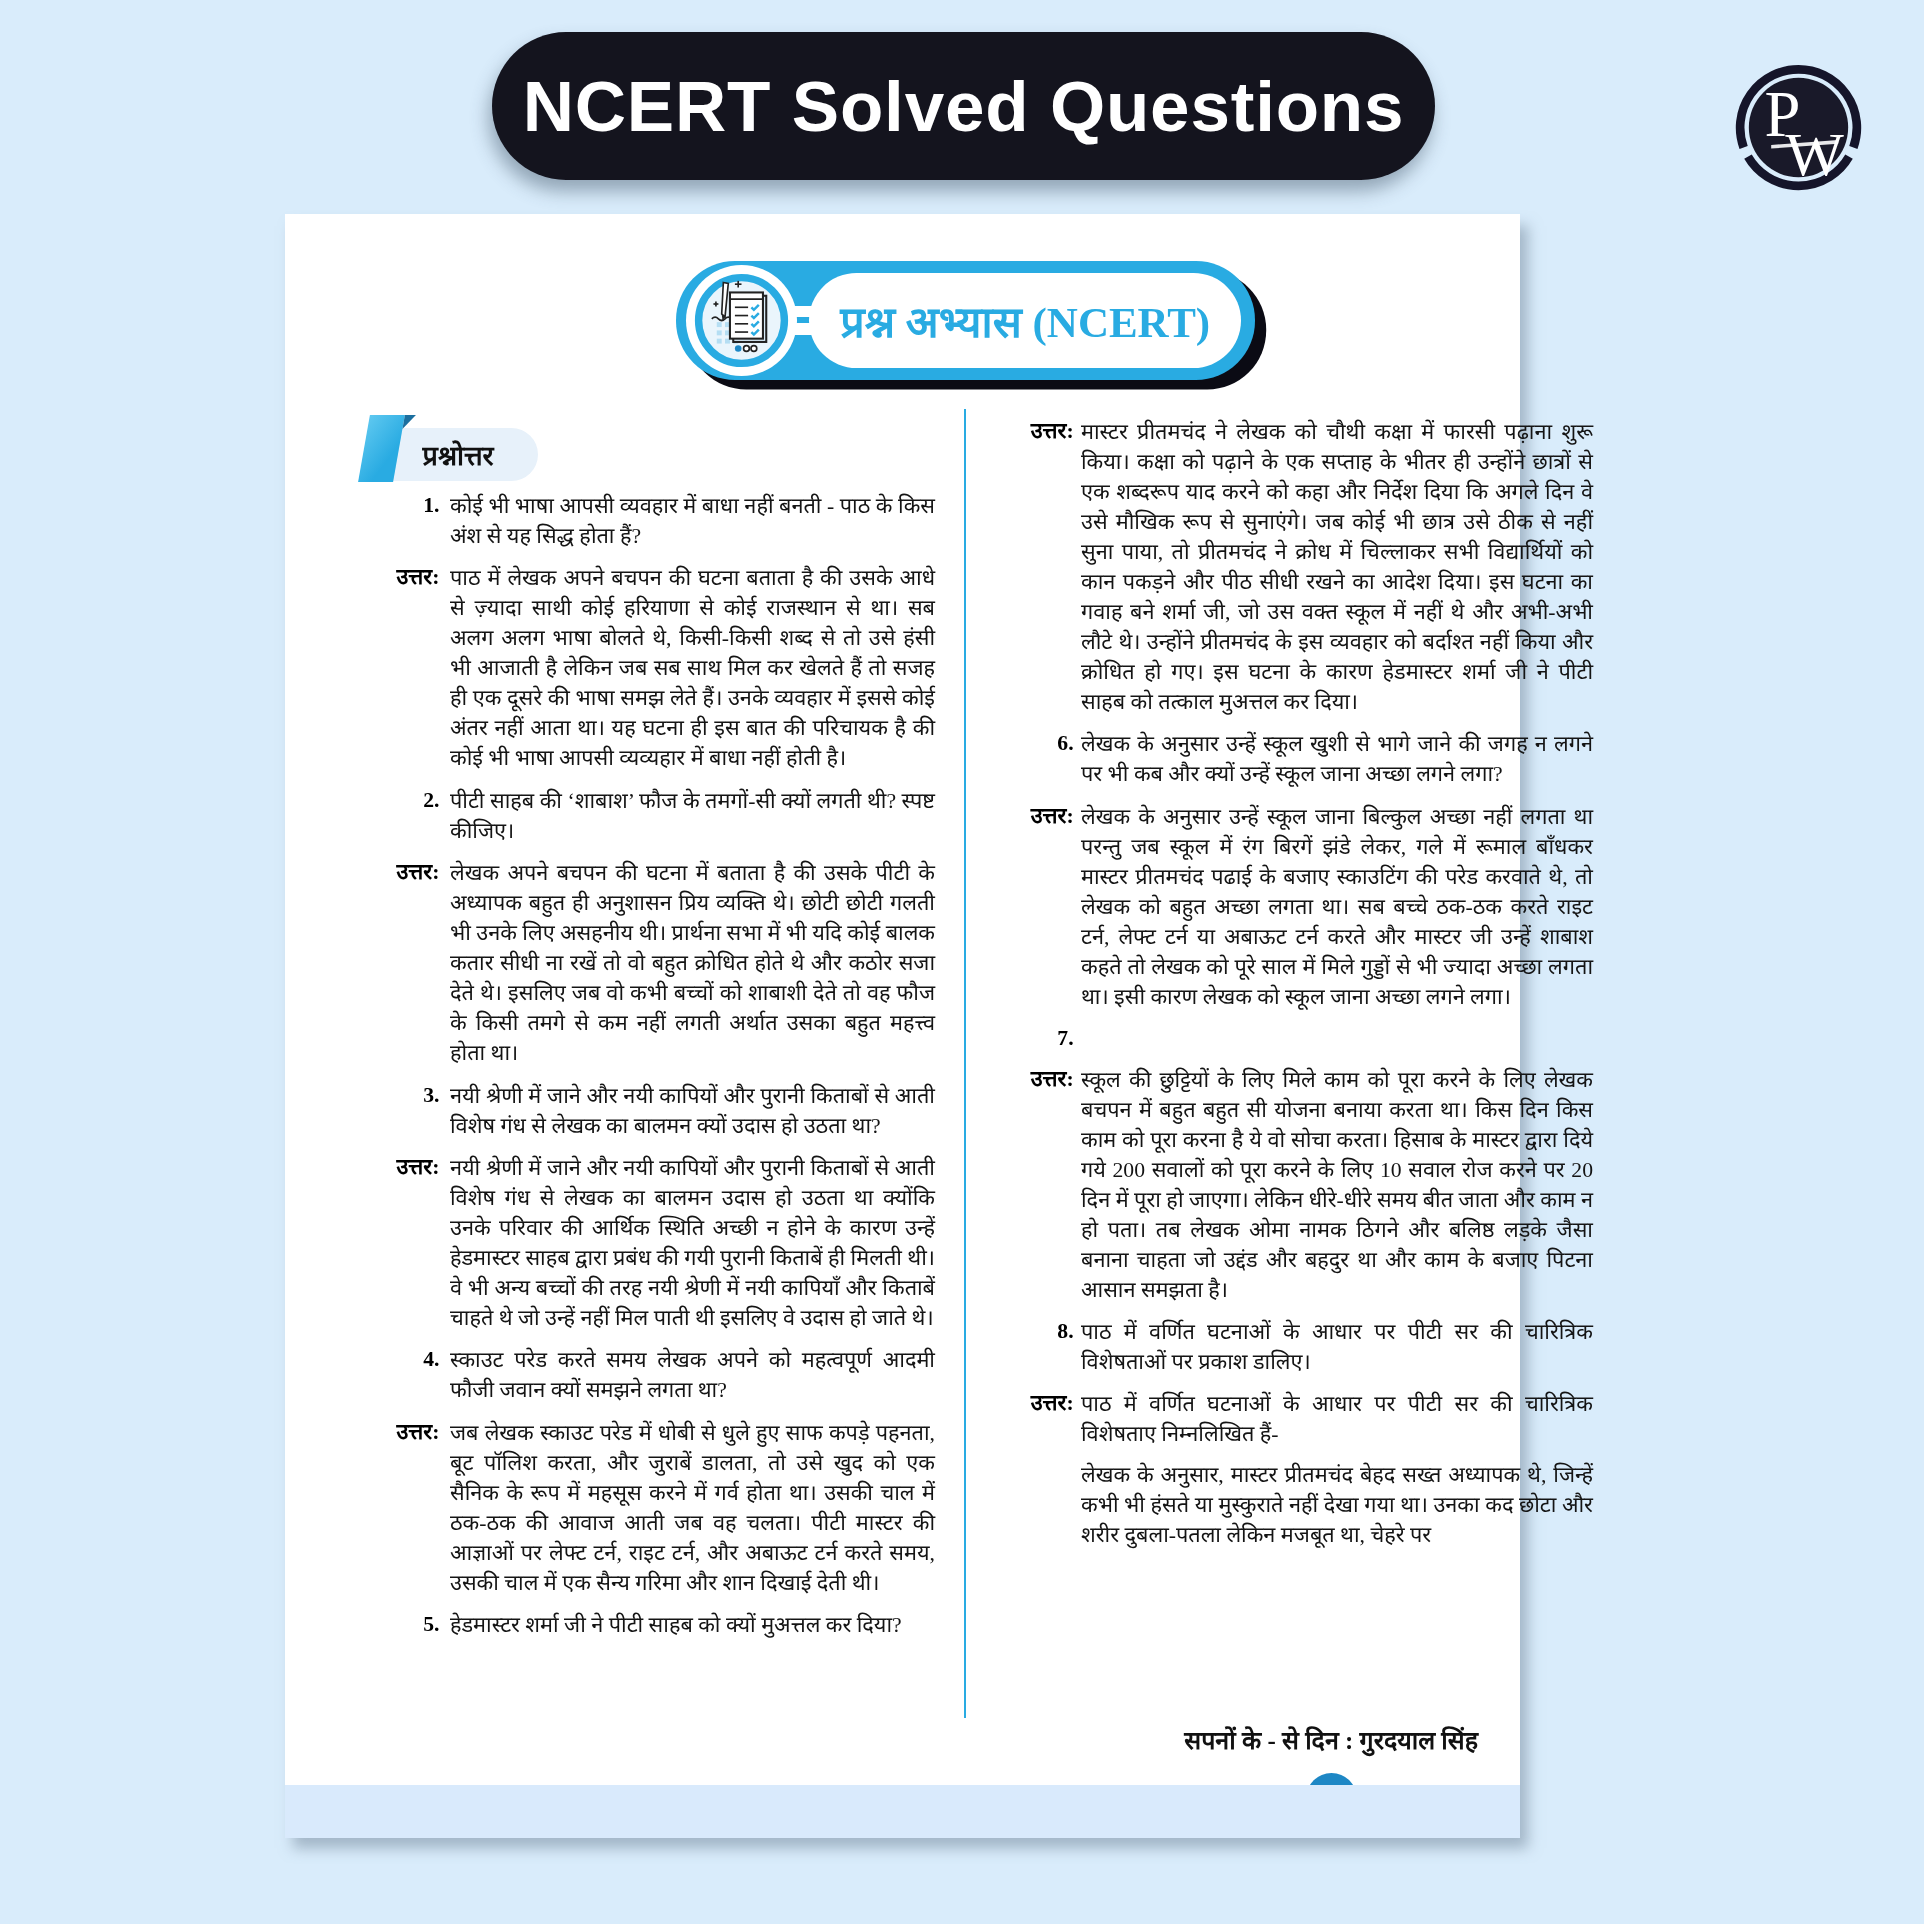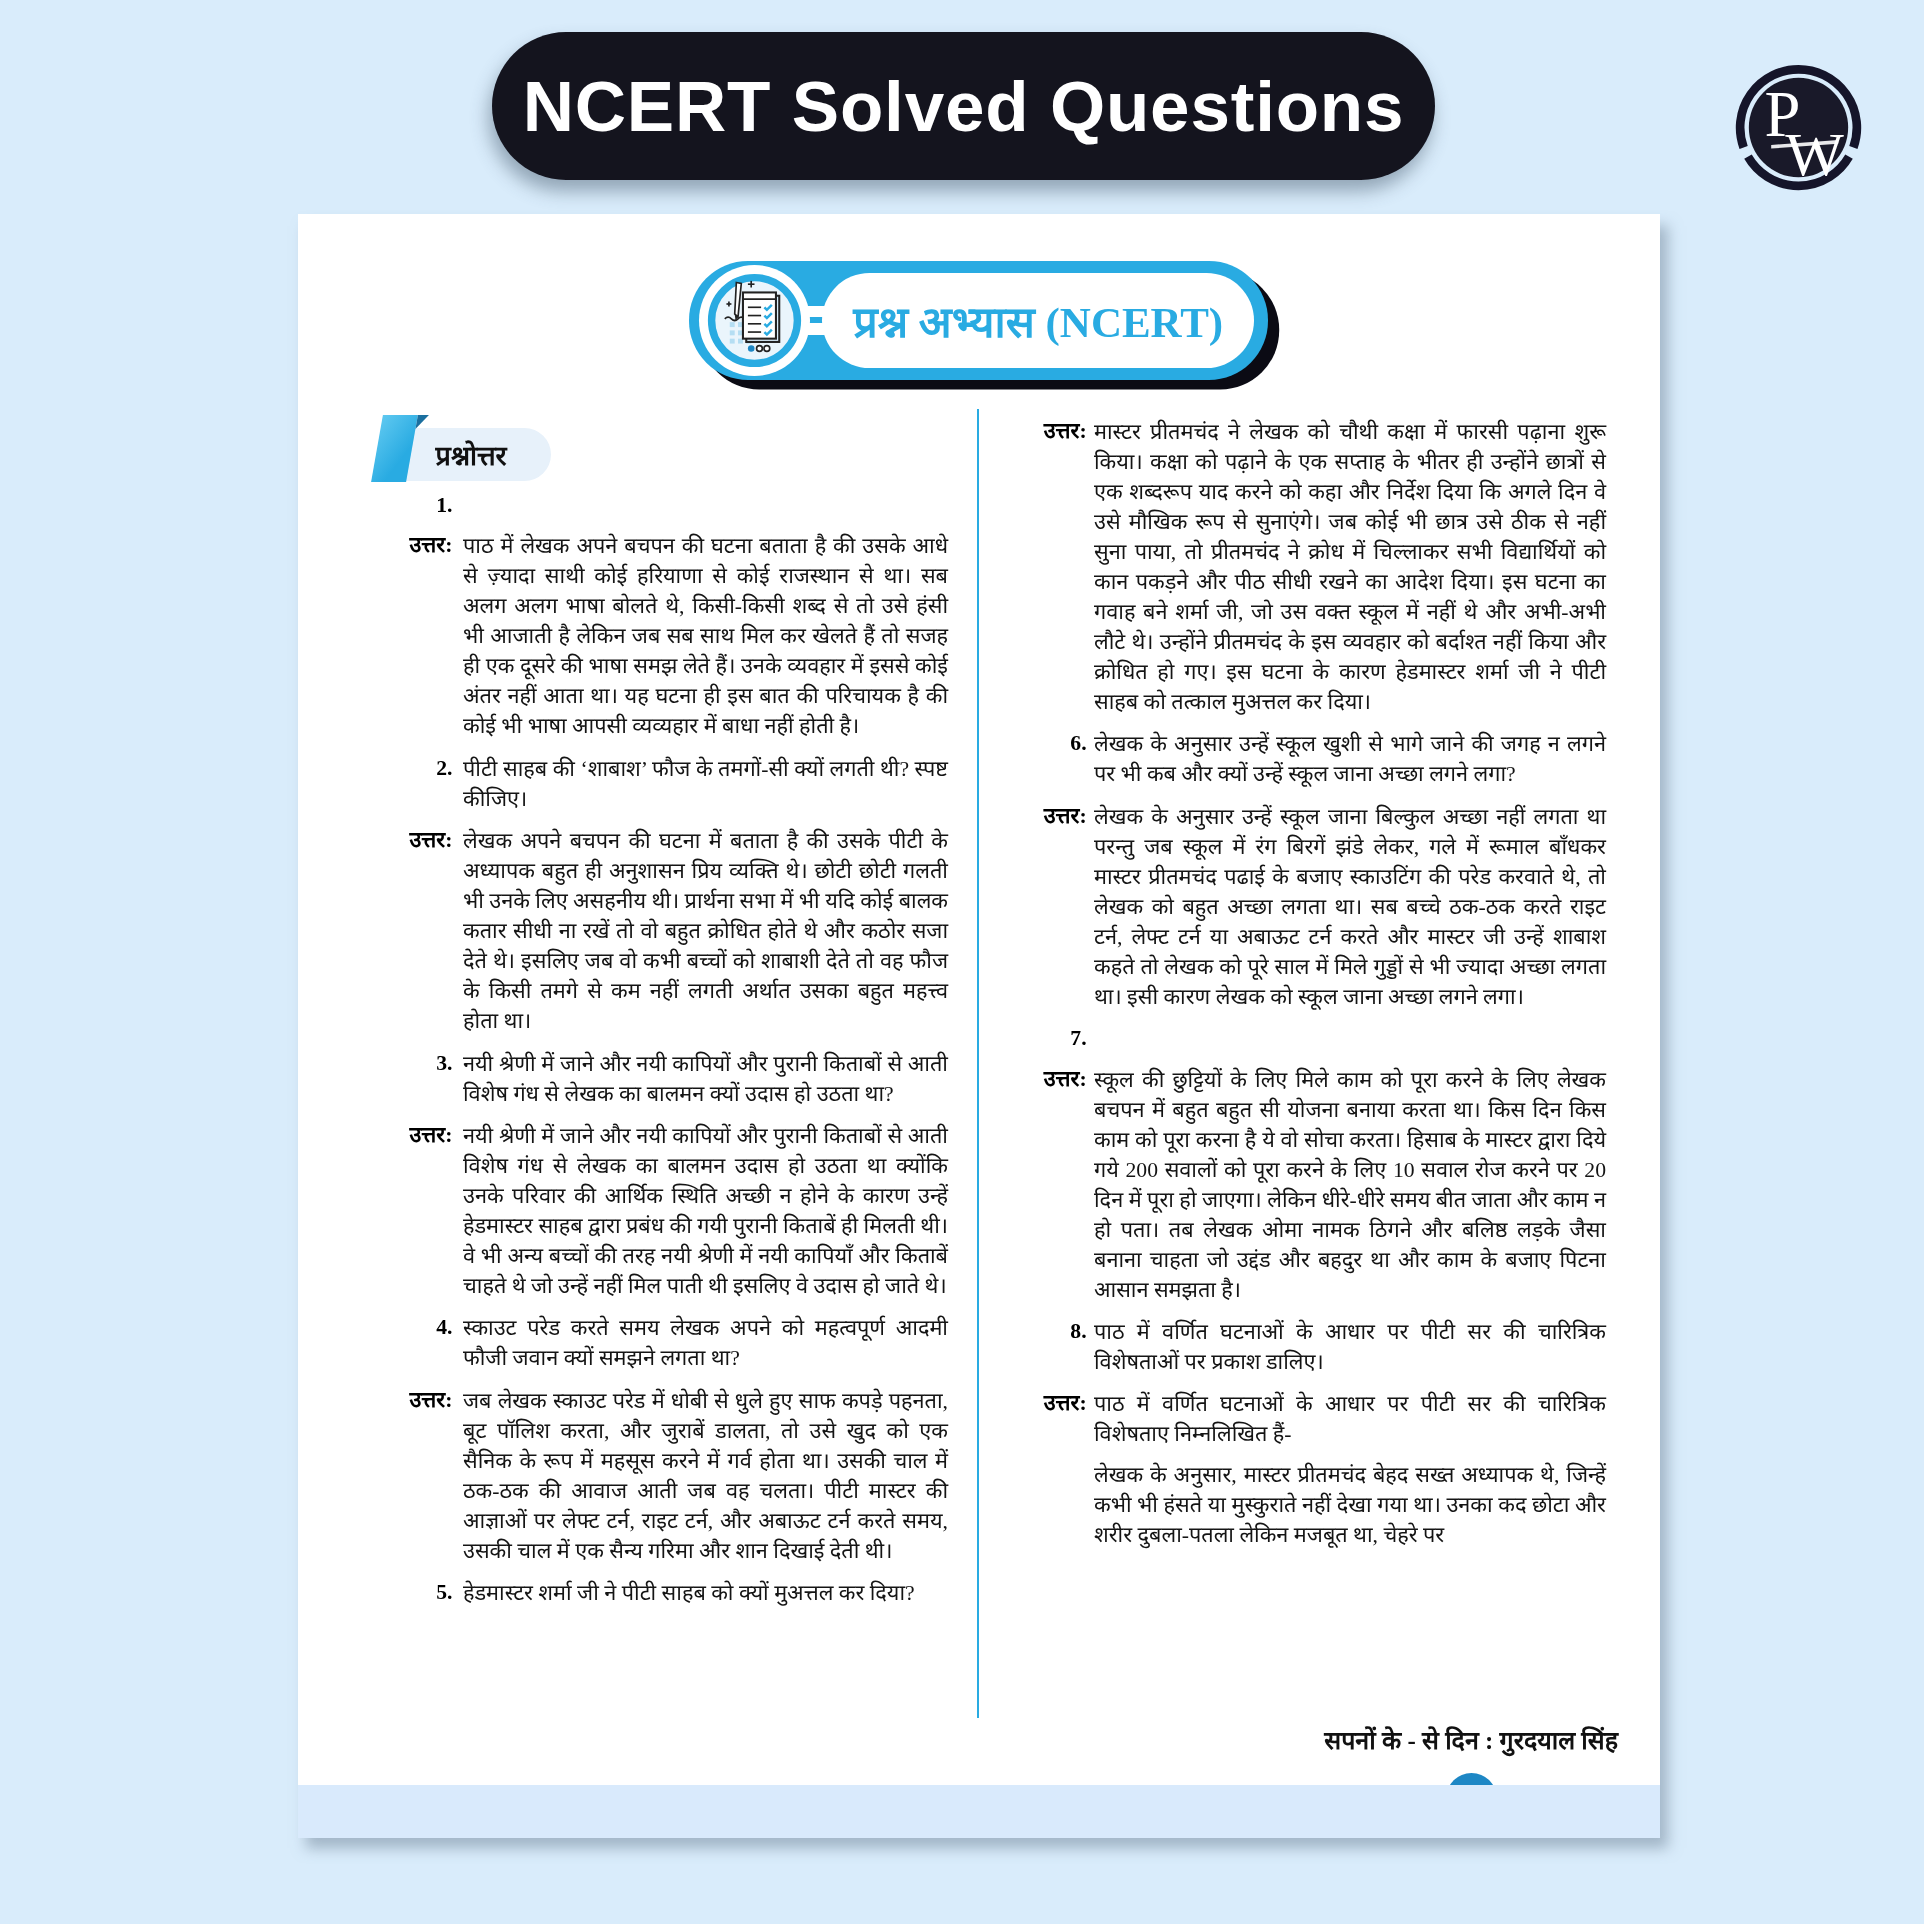--- a/index.html
+++ b/index.html
@@ -21,21 +21,21 @@
   .banner span{
     color:#ffffff;font-family:"Liberation Sans","DejaVu Sans",sans-serif;
     font-weight:bold;font-size:71px;letter-spacing:0.8px;
   }
 
   
   .pw-logo{position:absolute;left:1724px;top:53px;width:149px;height:149px;}
 
   
   .page{
-    position:absolute;left:298px;top:214px;width:1362px;height:1624px;
+    position:absolute;left:285px;top:214px;width:1235px;height:1624px;
     background:#ffffff;
     box-shadow:8px 11.2px 13px rgba(110,130,150,.5);
     text-decoration:underline;
   }
   .page-footer-band{
     position:absolute;left:0;bottom:0;width:100%;height:53px;
     background:#d9eafc;
   }
 
   
@@ -188,20 +188,23 @@
         <span>प्रश्नोत्तर</span>
       </div>
       <div class="qh-ribbon"></div>
     </div>
 
     <div class="divider"></div>
 
     <div class="col col-left">
         <div class="qa-row">
           <div class="qa-label">1.</div>
+          <div class="qa-text">
+            <p>कोई भी भाषा आपसी व्यवहार में बाधा नहीं बनती - पाठ के किस अंश से यह सिद्ध होता हैं?</p>
+          </div>
         </div>
         <div class="qa-row">
           <div class="qa-label">उत्तर:</div>
           <div class="qa-text">
             <p>पाठ में लेखक अपने बचपन की घटना बताता है की उसके आधे से ज़्यादा साथी कोई हरियाणा से कोई राजस्थान से था। सब अलग अलग भाषा बोलते थे, किसी-किसी शब्द से तो उसे हंसी भी आजाती है लेकिन जब सब साथ मिल कर खेलते हैं तो सजह ही एक दूसरे की भाषा समझ लेते हैं। उनके व्यवहार में इससे कोई अंतर नहीं आता था। यह घटना ही इस बात की परिचायक है की कोई भी भाषा आपसी व्यव्यहार में बाधा नहीं होती है।</p>
           </div>
         </div>
         <div class="qa-row">
           <div class="qa-label">2.</div>
           <div class="qa-text">

